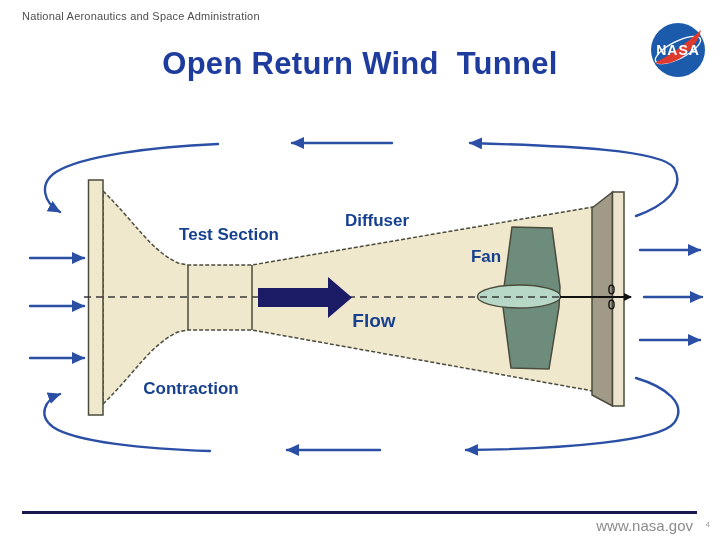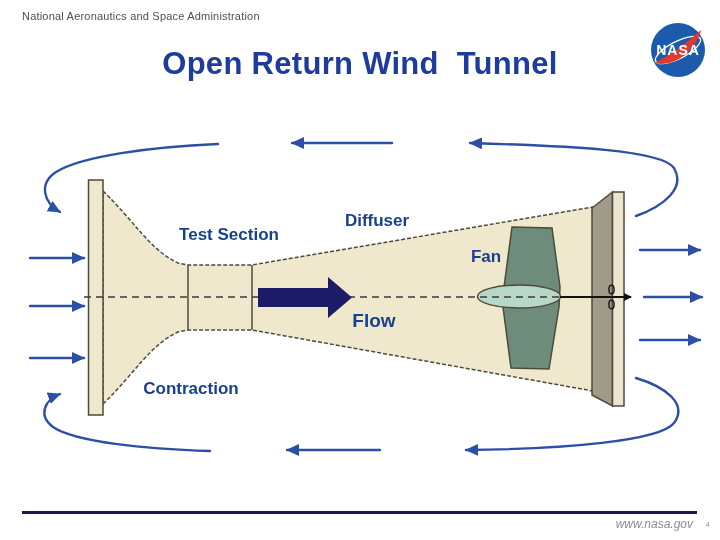--- a/index.html
+++ b/index.html
@@ -33,21 +33,21 @@
   .logo-text{
     font-family:"Liberation Sans", sans-serif;font-weight:bold;
     font-size:14px;fill:#ffffff;text-anchor:middle;letter-spacing:1px;
   }
   .footer-rule{
     position:absolute;left:22px;top:511px;width:675px;height:3px;
     background:#191950;
   }
   .footer-url{
     position:absolute;right:27px;top:517px;
-    font-size:12px;color:#8c8c8c;font-style:italic;
+    font-size:15px;color:#8c8c8c;
   }
   .page-num{
     position:absolute;right:10px;top:520px;
     font-size:8px;color:#9a9a9a;
   }
 </style>
 </head>
 <body>
 
 <div class="agency-line">National Aeronautics and Space Administration</div>

